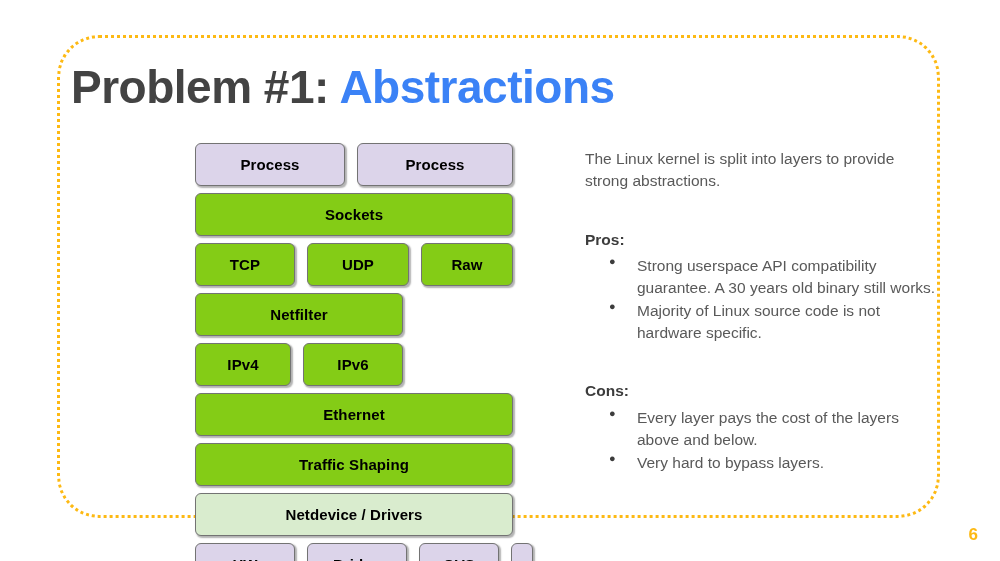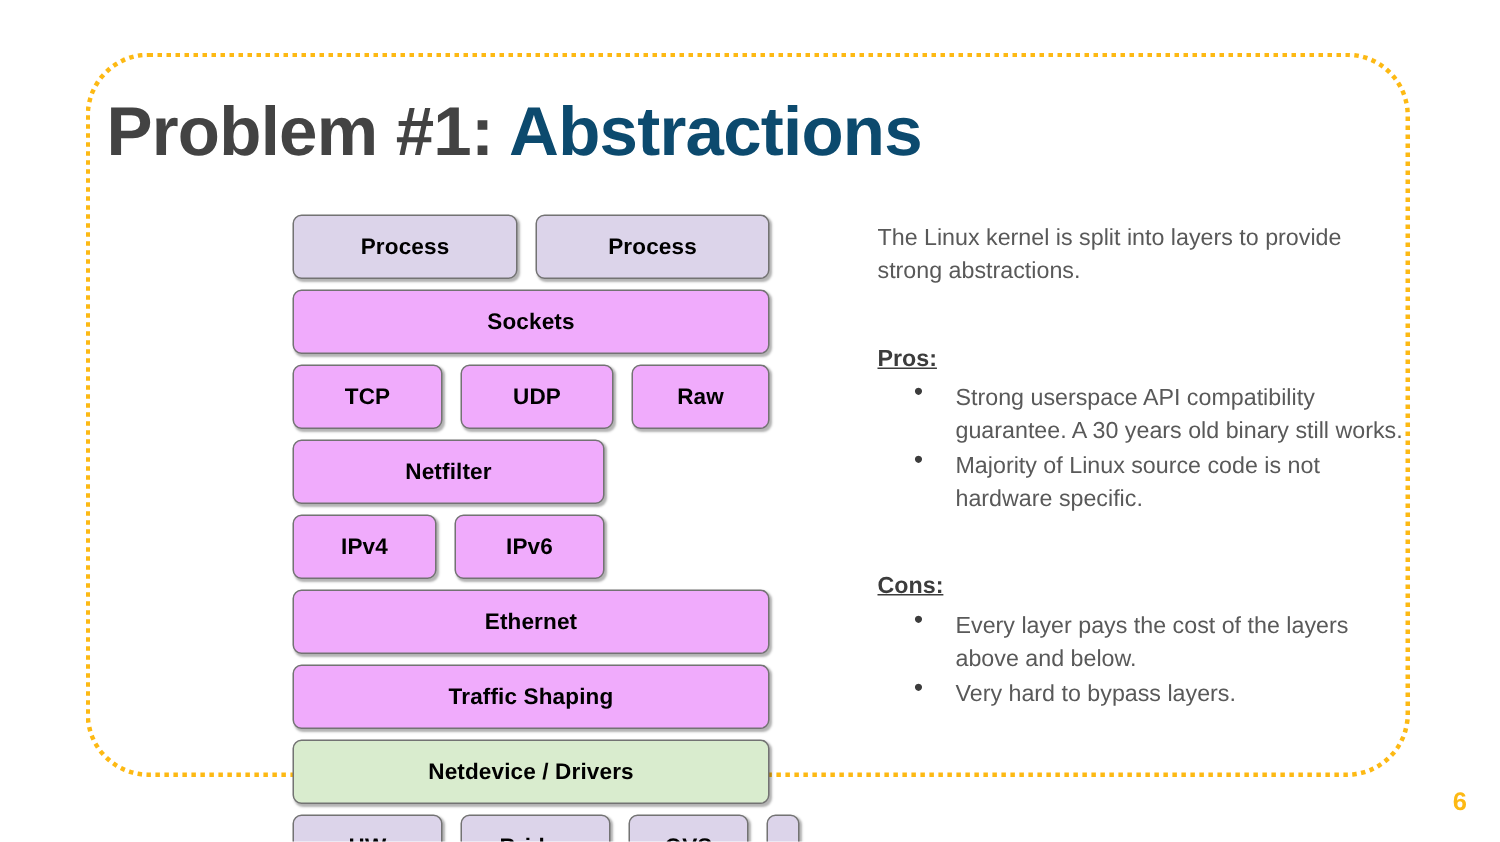--- a/index.html
+++ b/index.html
@@ -26,21 +26,21 @@
   }
   #title{
     position:absolute;
     left:71px;top:60px;
     font-size:46px;
     font-weight:bold;
     letter-spacing:-0.5px;
     color:#434343;
     white-space:nowrap;
   }
-  #title .accent{color:#0c4a6e;}
+  #title .accent{color:#3b82f6;}
 
   
   #stack{
     position:absolute;
     left:195px;top:143px;
     width:318px;
   }
   .row{
     display:flex;
     height:43px;
@@ -56,40 +56,39 @@
     font-size:15px;
     font-weight:bold;
     color:#000000;
     box-shadow:1.5px 1.5px 1.5px rgba(0,0,0,0.30);
     letter-spacing:0.1px;
     white-space:nowrap;
     overflow:hidden;
   }
   .c-purple{background:#DCD4EA;}
   .c-green{background:#D9ECCE;}
-  .c-blue{background:#f0abfc;}
+  .c-blue{background:#84cc16;}
   .gap{flex:0 0 12px;}
   .tiny{font-size:11px;}
 
   
   #copy{
     position:absolute;
     left:585px;top:148px;
     width:355px;
     color:#595959;
     font-size:15.5px;
     line-height:1.45;
   }
   #copy .intro{margin:0;}
   #copy .head{
     margin:36px 0 0 0;
     font-weight:bold;
     color:#3c3c3c;
     font-size:15.5px;
-    text-decoration:underline;
   }
   #copy ul{
     margin:4px 0 0 0;
     padding-left:52px;
     list-style:none;
   }
   #copy li{
     position:relative;
     margin:0 0 1px 0;
     line-height:1.42;

